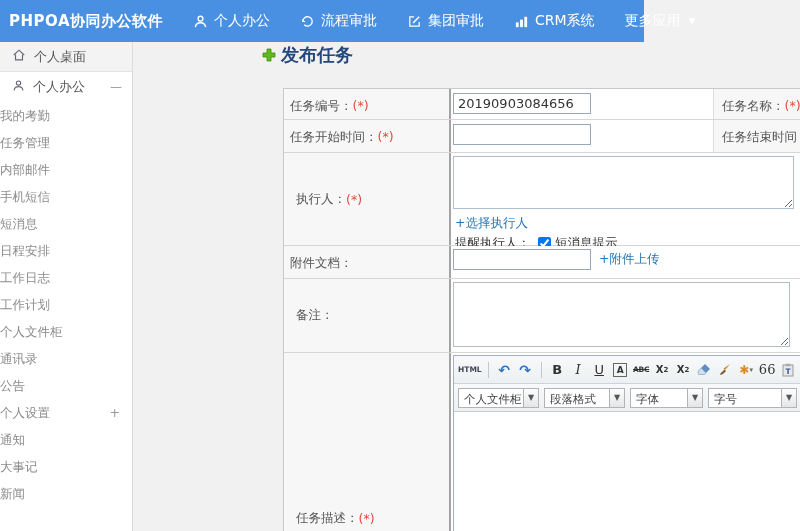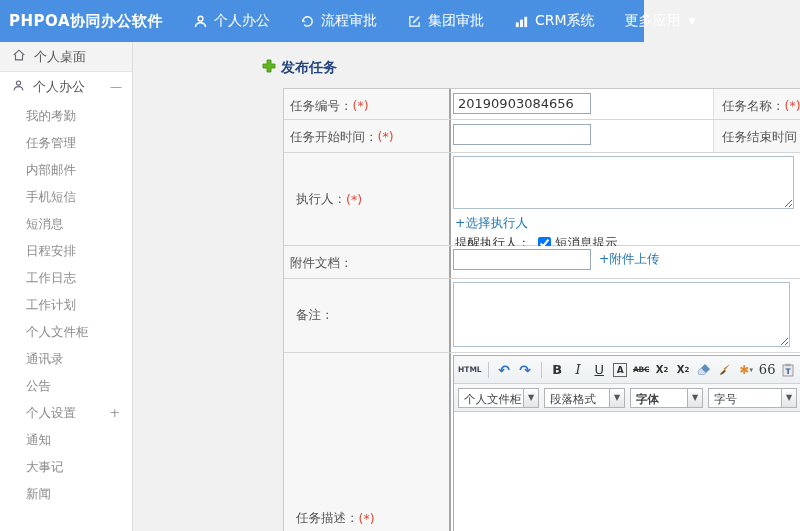--- a/index.html
+++ b/index.html
@@ -16,28 +16,28 @@
   .nav-item svg { display:block; }
   .caret-down { font-size:9px; margin-left:2px; }
 
   
   .sidebar { position:absolute; left:0; top:42px; width:133px; bottom:0; background:#fff;
              border-right:1px solid #dcdcdc; overflow:hidden; }
   .sb-head { height:30px; display:flex; align-items:center; gap:8px; padding:0 10px 0 12px;
              font-size:13px; color:#555; cursor:pointer; }
   .sb-head.first { background:#f3f3f3; border-bottom:1px solid #e4e4e4; }
   .sb-toggle { margin-left:auto; color:#999; font-size:12px; }
-  .sb-sub { height:27px; line-height:27px; padding-left:26px; padding-right:12px; font-size:12.5px;
+  .sb-sub { height:27px; line-height:27px; padding-right:12px; font-size:12.5px;
             color:#8b8b8b; cursor:pointer; white-space:nowrap; }
   .sb-sub .plus { float:right; color:#999; }
 
   
   .main { position:absolute; left:134px; top:42px; right:0; bottom:0; background:#f1f1f1; }
-  .page-title { position:absolute; left:128px; top:17px; display:flex; gap:5px;
-                font-size:14px; font-weight:bold; color:#25477b; }
+  .page-title { position:absolute; left:128px; top:1px; display:flex; align-items:center; gap:5px;
+                font-size:18px; font-weight:bold; color:#25477b; }
   .plus-icon { display:block; }
 
   
   .form { position:absolute; left:149px; top:46px; width:600px; background:#fff;
           border:1px solid #c9c9c9; font-size:12.5px; color:#555; }
   .frow { display:flex; border-bottom:1px solid #d6d6d6; }
   .frow:last-child { border-bottom:none; }
   .lbl { width:167px; flex:none; background:#f7f7f7; border-right:2px solid #a3a3a3; padding:9px 0 0 6px; }
   .lbl.mid { display:flex; align-items:center; padding-top:0; }
   .lbl2 { flex:1; background:#f7f7f7; border-left:1px solid #ddd; padding:9px 0 0 8px; }
@@ -76,21 +76,21 @@
           display:flex; align-items:center; justify-content:center; }
   .tbtn.strike { font-size:7.5px; font-weight:bold; text-decoration:line-through; letter-spacing:-.3px; }
   .tbtn.supsub { font-size:10px; font-weight:bold; }
   .tbtn.supsub sup,.tbtn.supsub sub { font-size:7px; }
   .tbtn.quote { font-family:"DejaVu Serif","Liberation Serif",serif; font-weight:normal; font-size:13px; color:#333; }
   .mini-caret { font-size:7px; color:#666; }
   .dd { display:flex; height:20px; border:1px solid #b3b3b3; background:#fff; margin-right:3px; flex:none; cursor:pointer; }
   .dd .dd-label { font-size:11.5px; color:#444; padding:3px 4px 0 5px; white-space:nowrap; overflow:hidden; }
   .dd .dd-btn { width:15px; border-left:1px solid #b3b3b3; background:linear-gradient(#fefefe,#e3e5e7);
                 display:flex; align-items:center; justify-content:center; font-size:8px; color:#555; }
-  .dd.w1 .dd-label{ width:64px; } .dd.w2 .dd-label{ width:64px; } .dd.w3 .dd-label{ width:56px;font-weight:bold; } .dd.w4 .dd-label{ width:72px; }
+  .dd.w1 .dd-label{ width:64px; } .dd.w2 .dd-label{ width:64px; } .dd.w3 .dd-label{ width:56px; } .dd.w4 .dd-label{ width:72px; }
 </style>
 </head>
 <body>
 
 <div class="topbar">
   <div class="logo">PHPOA协同办公软件</div>
   <div class="hamburger">
       <i></i>
       <i></i>
       <i></i>

